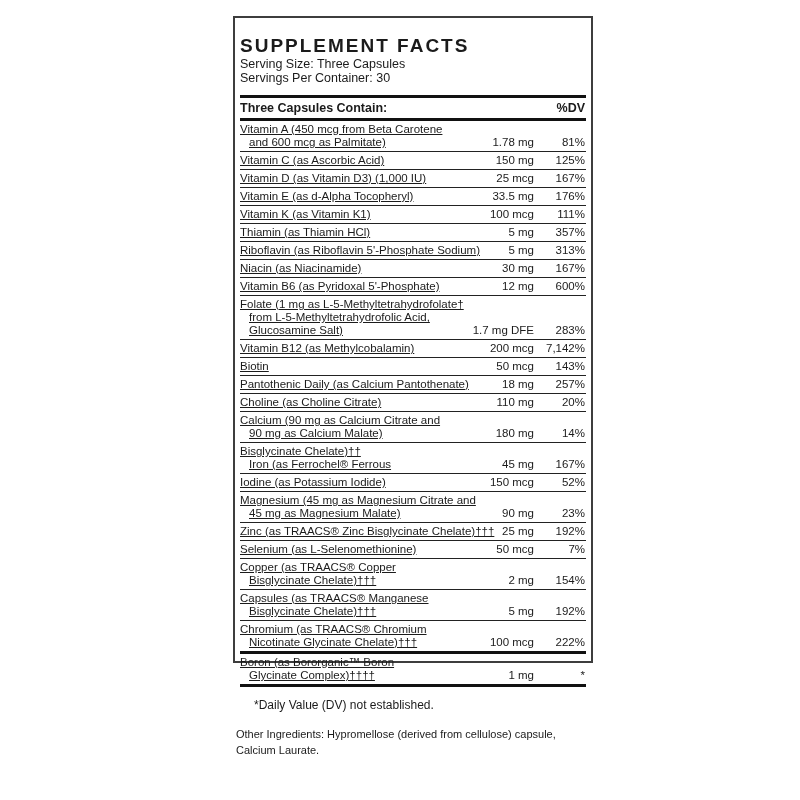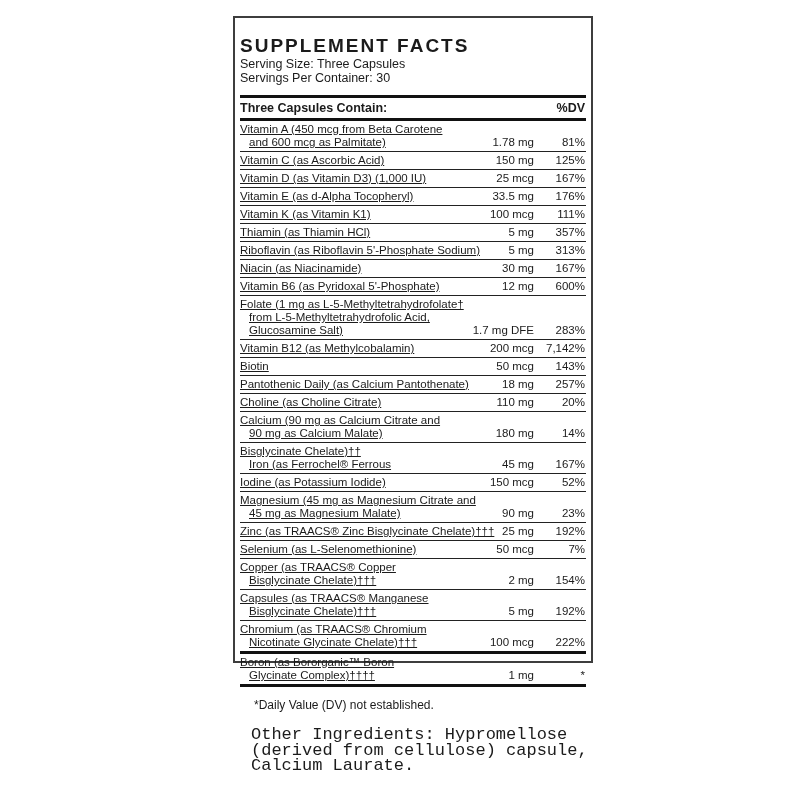--- a/index.html
+++ b/index.html
@@ -61,26 +61,25 @@
     position:absolute;
     right:1px; bottom:2px;
     white-space:nowrap;
   }
   .footnote {
     font-size:12px;
     padding:11px 0 0 14px;
   }
   .other {
     position:absolute;
-    left:251px; top:727px;
+    left:236px; top:727px;
     width:370px;
-    font-size:17px;
+    font-size:11px;
     line-height:15.5px;
     white-space:pre-line;
-    font-family:Liberation Mono, monospace;
   }
 </style>
 </head>
 <body>
 
 <div class="panel">
   <div class="title">SUPPLEMENT FACTS</div>
   <div class="serving">Serving Size: Three Capsules</div>
   <div class="serving">Servings Per Container: 30</div>
   <div class="contain-row">

